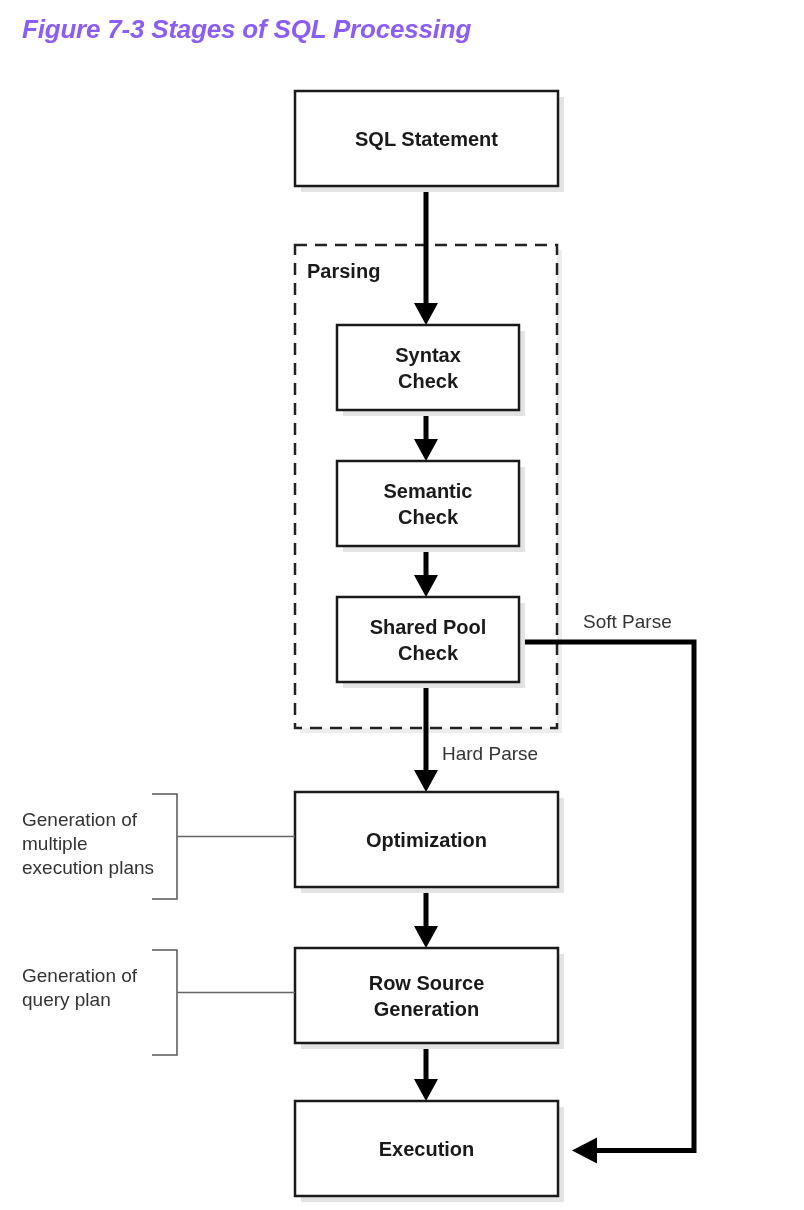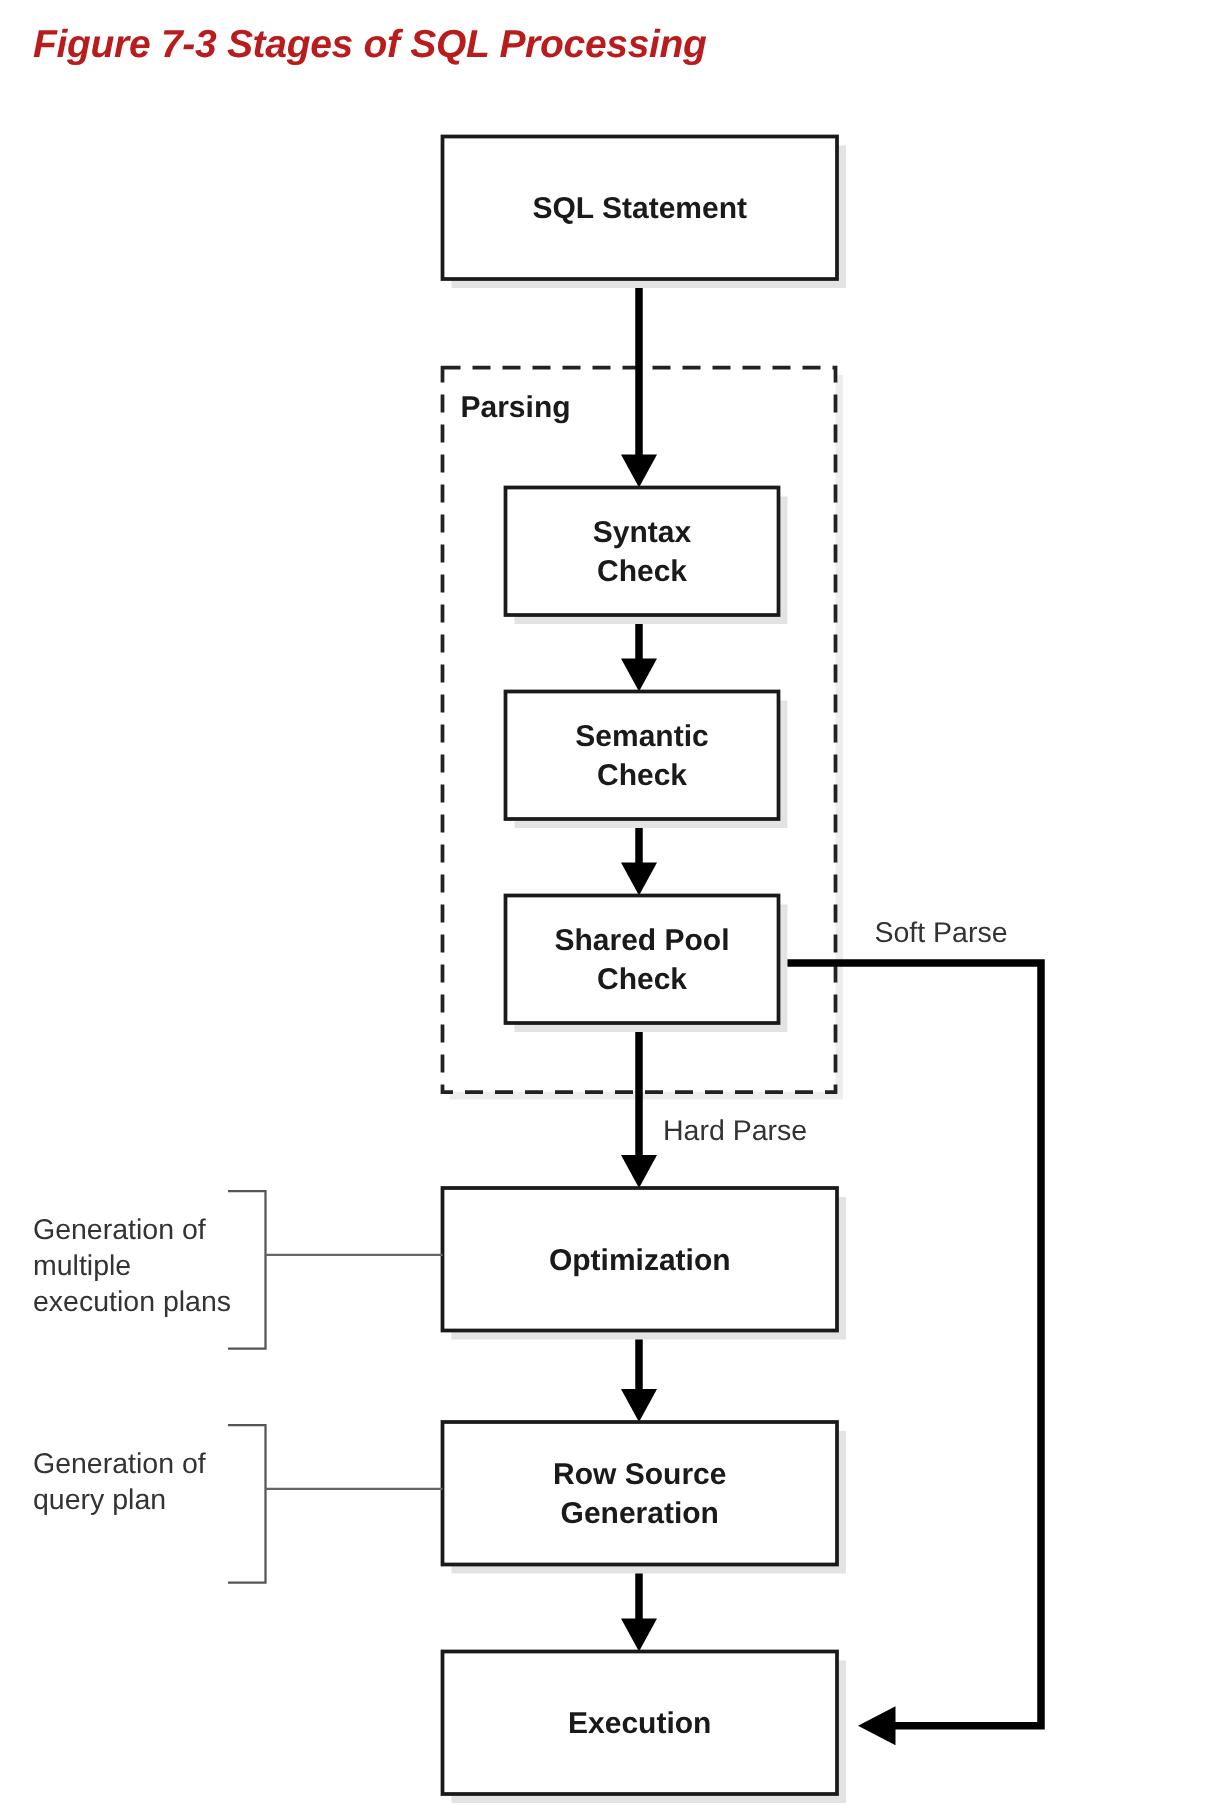--- a/index.html
+++ b/index.html
@@ -1,17 +1,17 @@
 <!DOCTYPE html>
 <html><head>
 <meta charset="utf-8">
 <style>
   html, body { margin: 0; padding: 0; background: #ffffff; }
   body { width: 804px; height: 1210px; position: relative; overflow: hidden; font-family: "Liberation Sans", sans-serif; }
-  .title { position: absolute; left: 22px; top: 14px; font-size: 26px; font-weight: bold; font-style: italic; color: #b91c1c; letter-spacing: -0.2px; }
+  .title { position: absolute; left: 22px; top: 14px; font-size: 26px; font-weight: bold; font-style: italic; color: #8b5cf6; letter-spacing: -0.2px; }
   svg { position: absolute; left: 0; top: 0; }
   .box-text { font-family: "Liberation Sans", sans-serif; font-weight: bold; font-size: 20px; fill: #1a1a1a; text-anchor: middle; }
   .label { font-family: "Liberation Sans", sans-serif; font-size: 19px; fill: #333333; }
   .parse-label { font-family: "Liberation Sans", sans-serif; font-weight: bold; font-size: 20px; fill: #1a1a1a; }
 </style>
 </head>
 <body>
 
 <div class="title">Figure 7-3 Stages of SQL Processing</div>
 

